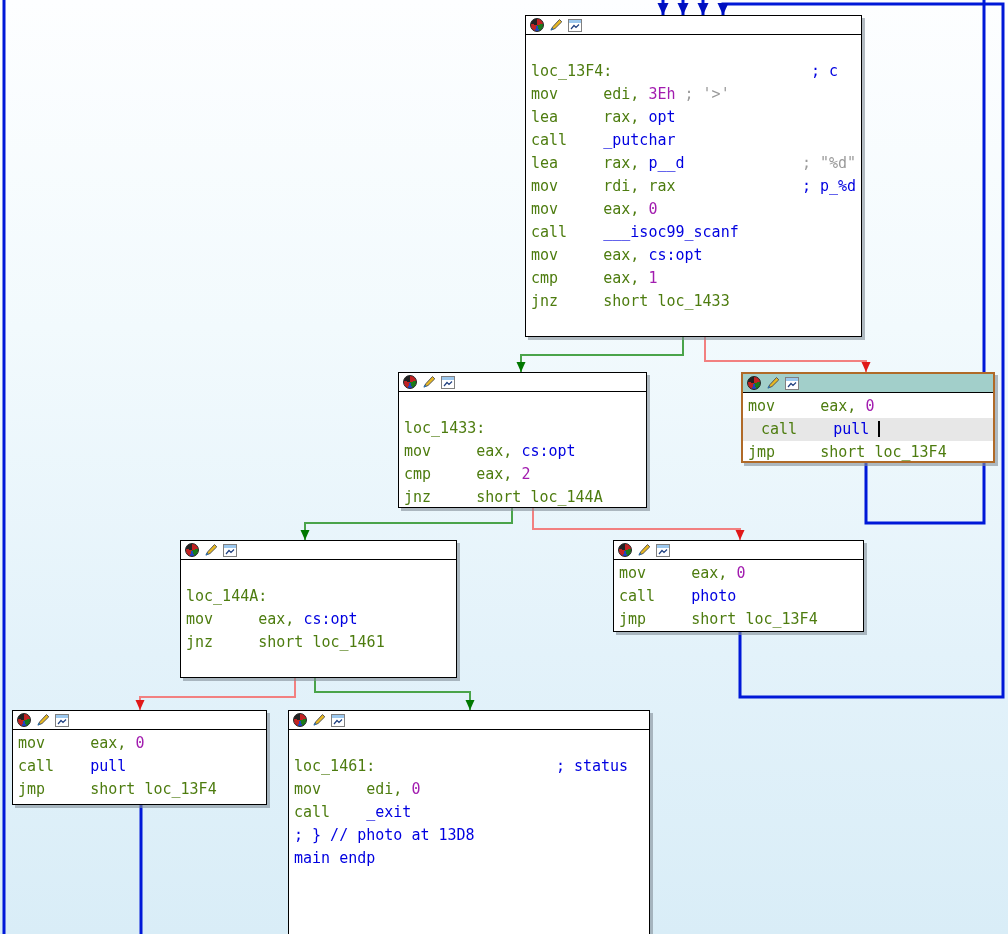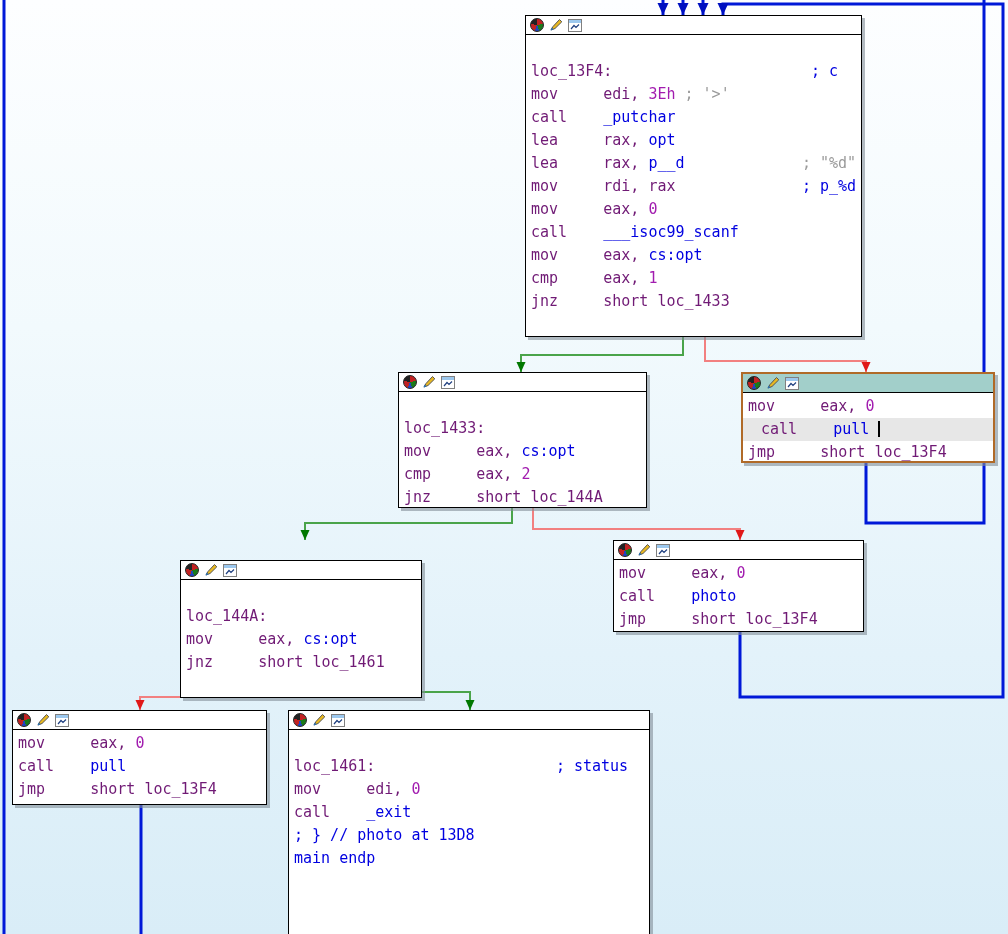--- a/index.html
+++ b/index.html
@@ -15,21 +15,21 @@
   }
   .block.sel{border:2px solid #b06a28;}
   .tb{
     height:18px;border-bottom:1px solid #000;display:flex;align-items:center;
     gap:5px;padding:0 4px;background:#fff;
   }
   .block.sel .tb{background:#a2cfca;}
   .body{padding:2px 0 0 5px;font-family:"DejaVu Sans Mono",monospace;font-size:15px;line-height:23px;color:#000090;}
   .ln{white-space:pre;height:23px;}
   .ln.hl{background:#e7e7e7;margin-left:-5px;padding-left:18px;}
-  .c-n{color:#701a75}
+  .c-n{color:#4d7c0f}
   .c-b{color:#0000e0}
   .c-g{color:#a21caf}
   .c-gy{color:#9a9a9a}
   .caret{display:inline-block;width:2px;height:16px;background:#000;vertical-align:-3px;}
   .icn{display:inline-block;flex:0 0 auto;}
   .icn-pie{
     width:12px;height:12px;border-radius:50%;border:1px solid #222;
     background:conic-gradient(#c22222 0 80deg,#1a7a1a 80deg 160deg,#2244bb 160deg 200deg,#c22222 200deg 280deg,#222 280deg 360deg);
   }
   .icn svg{display:block;}
@@ -78,22 +78,22 @@
               <rect x="0.5" y="0.5" width="13" height="12" fill="#ffffff" stroke="#808080"></rect>
               <rect x="1" y="1" width="12" height="3" fill="#9cc8ee"></rect>
               <path d="M3 10 L6 6.5 L8 8.5 L11 5.5" stroke="#204080" stroke-width="1.2" fill="none"></path>
             </svg>
           </span>
         </div>
         <div class="body">
           <div class="ln"></div>
           <div class="ln"><span class="c-n">loc_13F4:</span><span class="c-n">                      </span><span class="c-b">; c</span></div>
           <div class="ln"><span class="c-n">mov     edi, </span><span class="c-g">3Eh</span><span class="c-n"> </span><span class="c-gy">; '&gt;'</span></div>
+          <div class="ln"><span class="c-n">lea     rax, </span><span class="c-b">opt</span></div>
           <div class="ln"><span class="c-n">call    </span><span class="c-b">_putchar</span></div>
-          <div class="ln"><span class="c-n">lea     rax, </span><span class="c-b">opt</span></div>
           <div class="ln"><span class="c-n">lea     rax, </span><span class="c-b">p__d</span><span class="c-n">             </span><span class="c-gy">; "%d"</span></div>
           <div class="ln"><span class="c-n">mov     rdi, rax</span><span class="c-n">              </span><span class="c-b">; p_%d</span></div>
           <div class="ln"><span class="c-n">mov     eax, </span><span class="c-g">0</span></div>
           <div class="ln"><span class="c-n">call    </span><span class="c-b">___isoc99_scanf</span></div>
           <div class="ln"><span class="c-n">mov     eax, </span><span class="c-b">cs:opt</span></div>
           <div class="ln"><span class="c-n">cmp     eax, </span><span class="c-g">1</span></div>
           <div class="ln"><span class="c-n">jnz     short loc_1433</span></div>
         </div>
       </div>
       <div class="block" style="left: 398px; top: 372px; width: 249px; height: 136px;">
@@ -137,21 +137,21 @@
               <path d="M3 10 L6 6.5 L8 8.5 L11 5.5" stroke="#204080" stroke-width="1.2" fill="none"></path>
             </svg>
           </span>
         </div>
         <div class="body">
           <div class="ln"><span class="c-n">mov     eax, </span><span class="c-g">0</span></div>
           <div class="ln hl"><span class="c-n">call    </span><span class="c-b">pull</span><span class="c-n"> </span><span class="caret"></span></div>
           <div class="ln"><span class="c-n">jmp     short loc_13F4</span></div>
         </div>
       </div>
-      <div class="block" style="left: 180px; top: 560px; width: 242px; height: 138px;">
+      <div class="block" style="left: 180px; top: 540px; width: 277px; height: 138px;">
         <div class="tb">
           <span class="icn icn-pie"></span>
           <span class="icn">
             <svg width="14" height="14" viewBox="0 0 14 14">
               <polygon points="2,12 4,8.5 10.5,1.5 12.8,3.8 6,10.5" fill="#e8b820" stroke="#555" stroke-width="1"></polygon>
               <polygon points="1.5,12.5 4.6,11.6 2.6,9.6" fill="#2a6fb0"></polygon>
             </svg>
           </span>
           <span class="icn">
             <svg width="14" height="13" viewBox="0 0 14 13">

